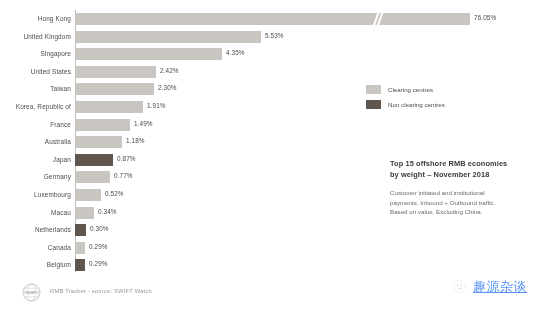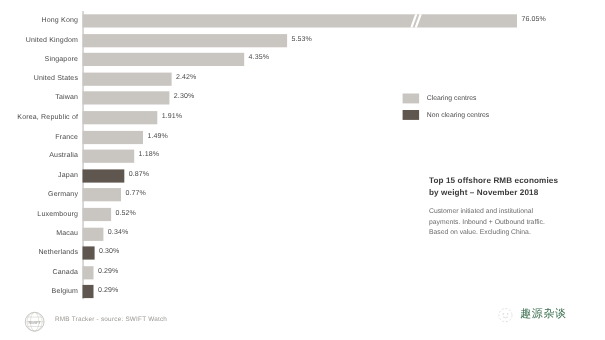--- a/index.html
+++ b/index.html
@@ -189,25 +189,26 @@
     left: 0;
     top: 3px;
     width: 15px;
     height: 15px;
     opacity: 0.5;
   }
   #wm-text {
     position: absolute;
     left: 21px;
     top: 2px;
-    font-size: 10px;
-    color: #14532d;
+    font-size: 13px;
+    color: #3b82f6;
     white-space: nowrap;
     letter-spacing: 0.5px;
     opacity: 0.85;
+    text-decoration: underline;
   }
 </style>
 </head>
 <body>
 
 <div id="screen">
 
   <div id="chart">
     <div id="axis"></div>
 

